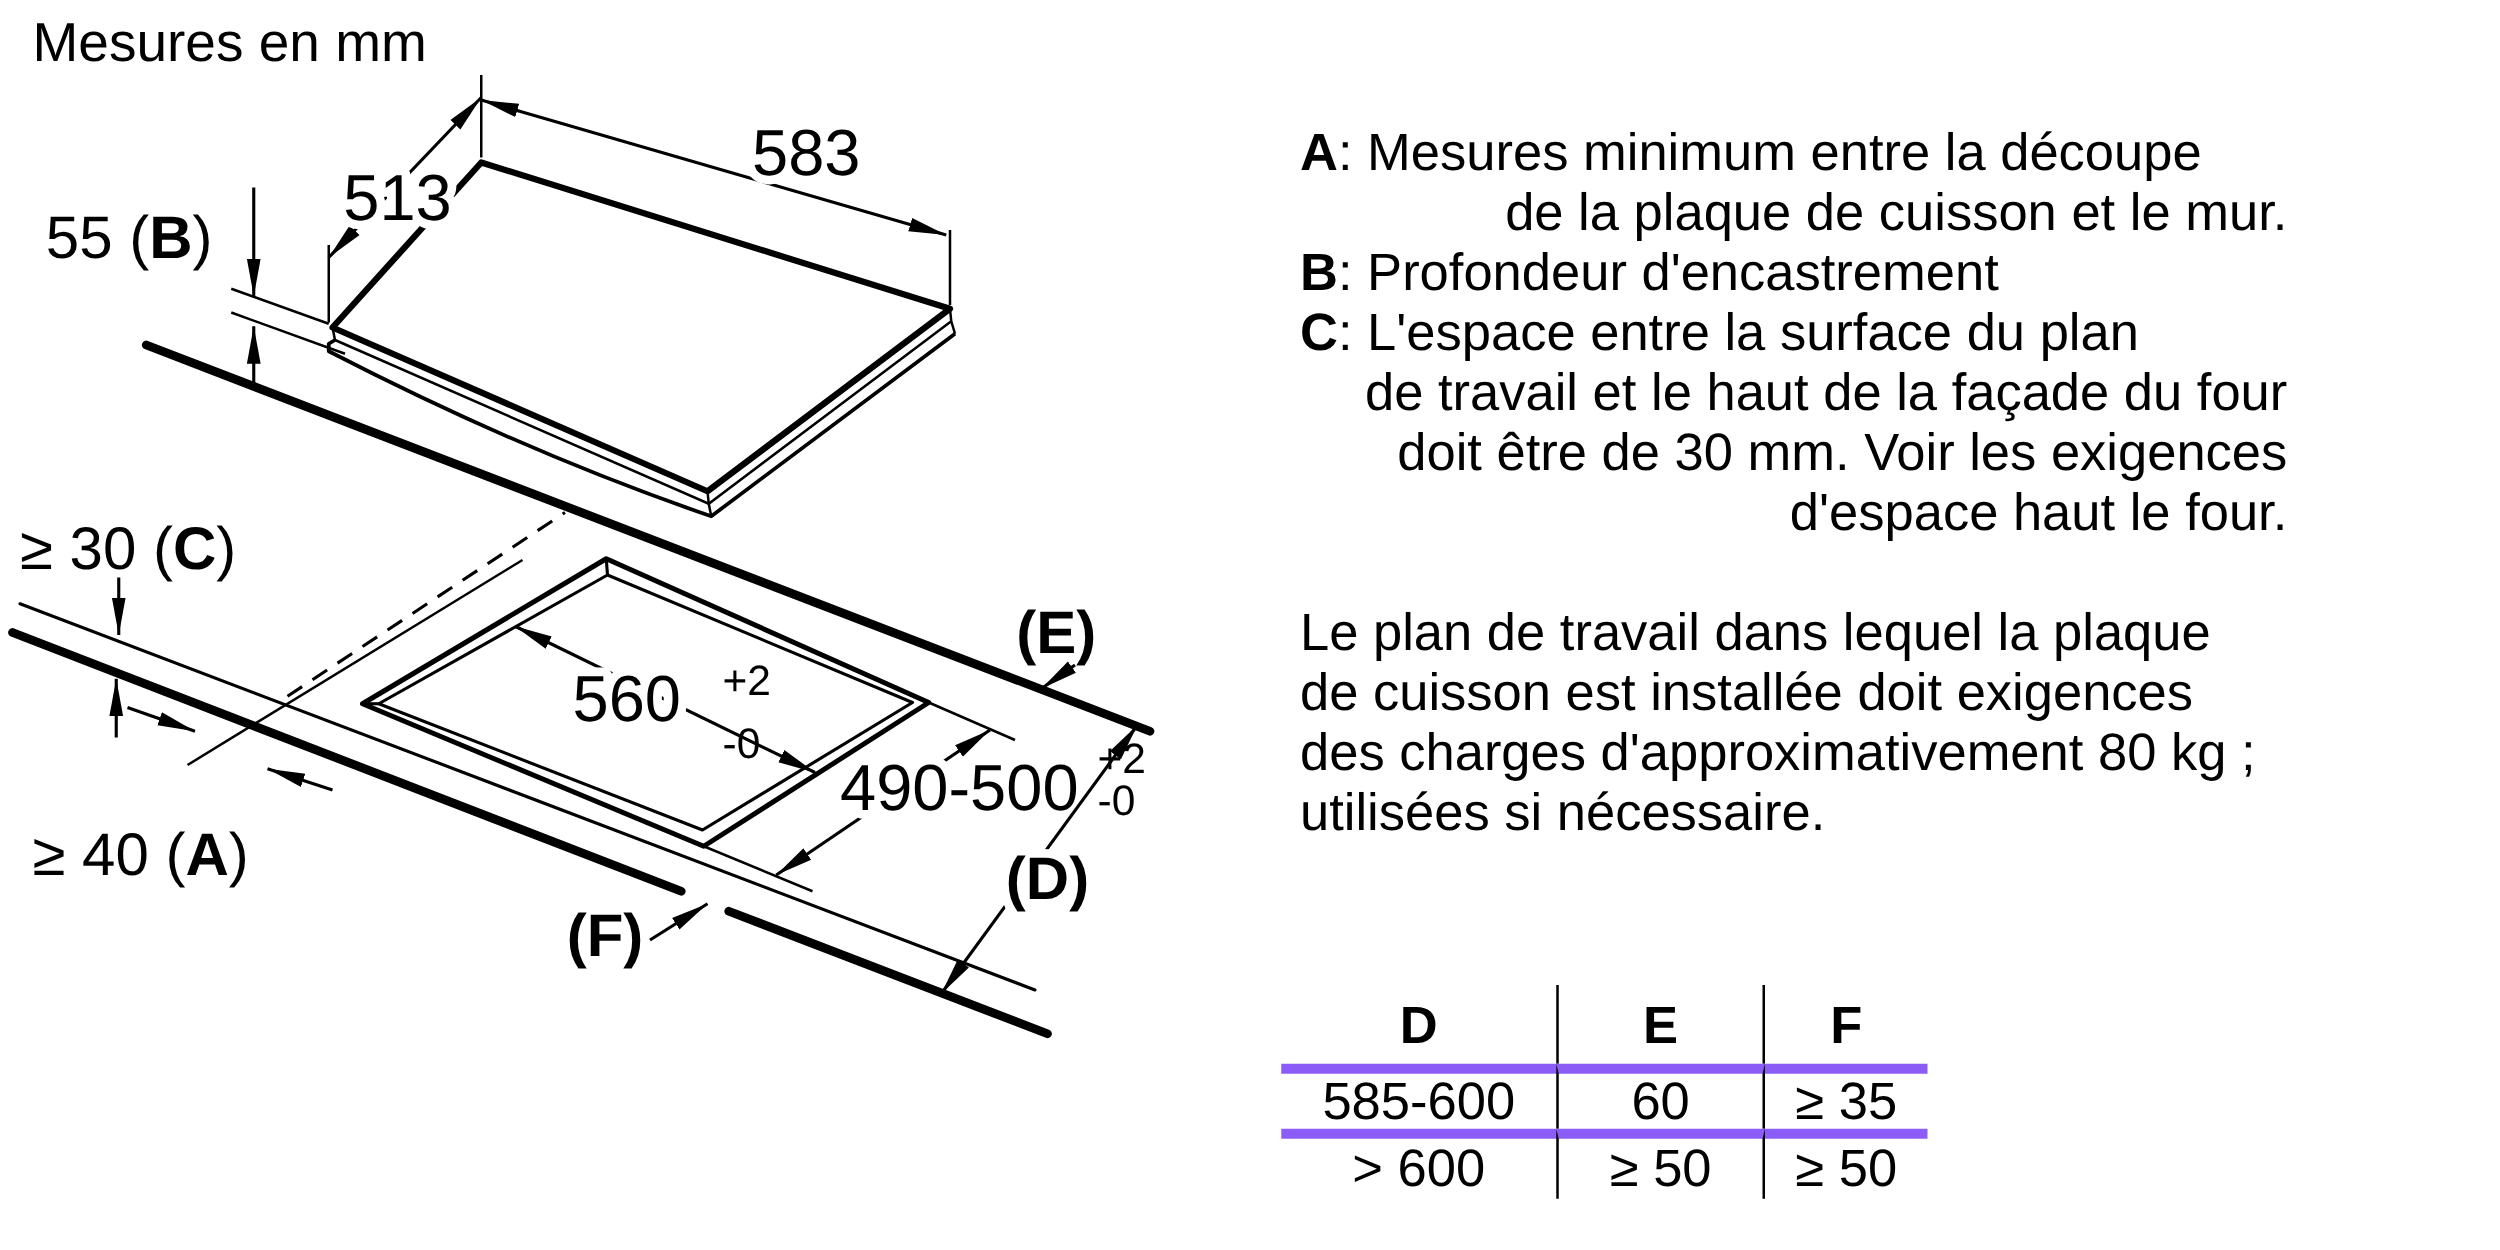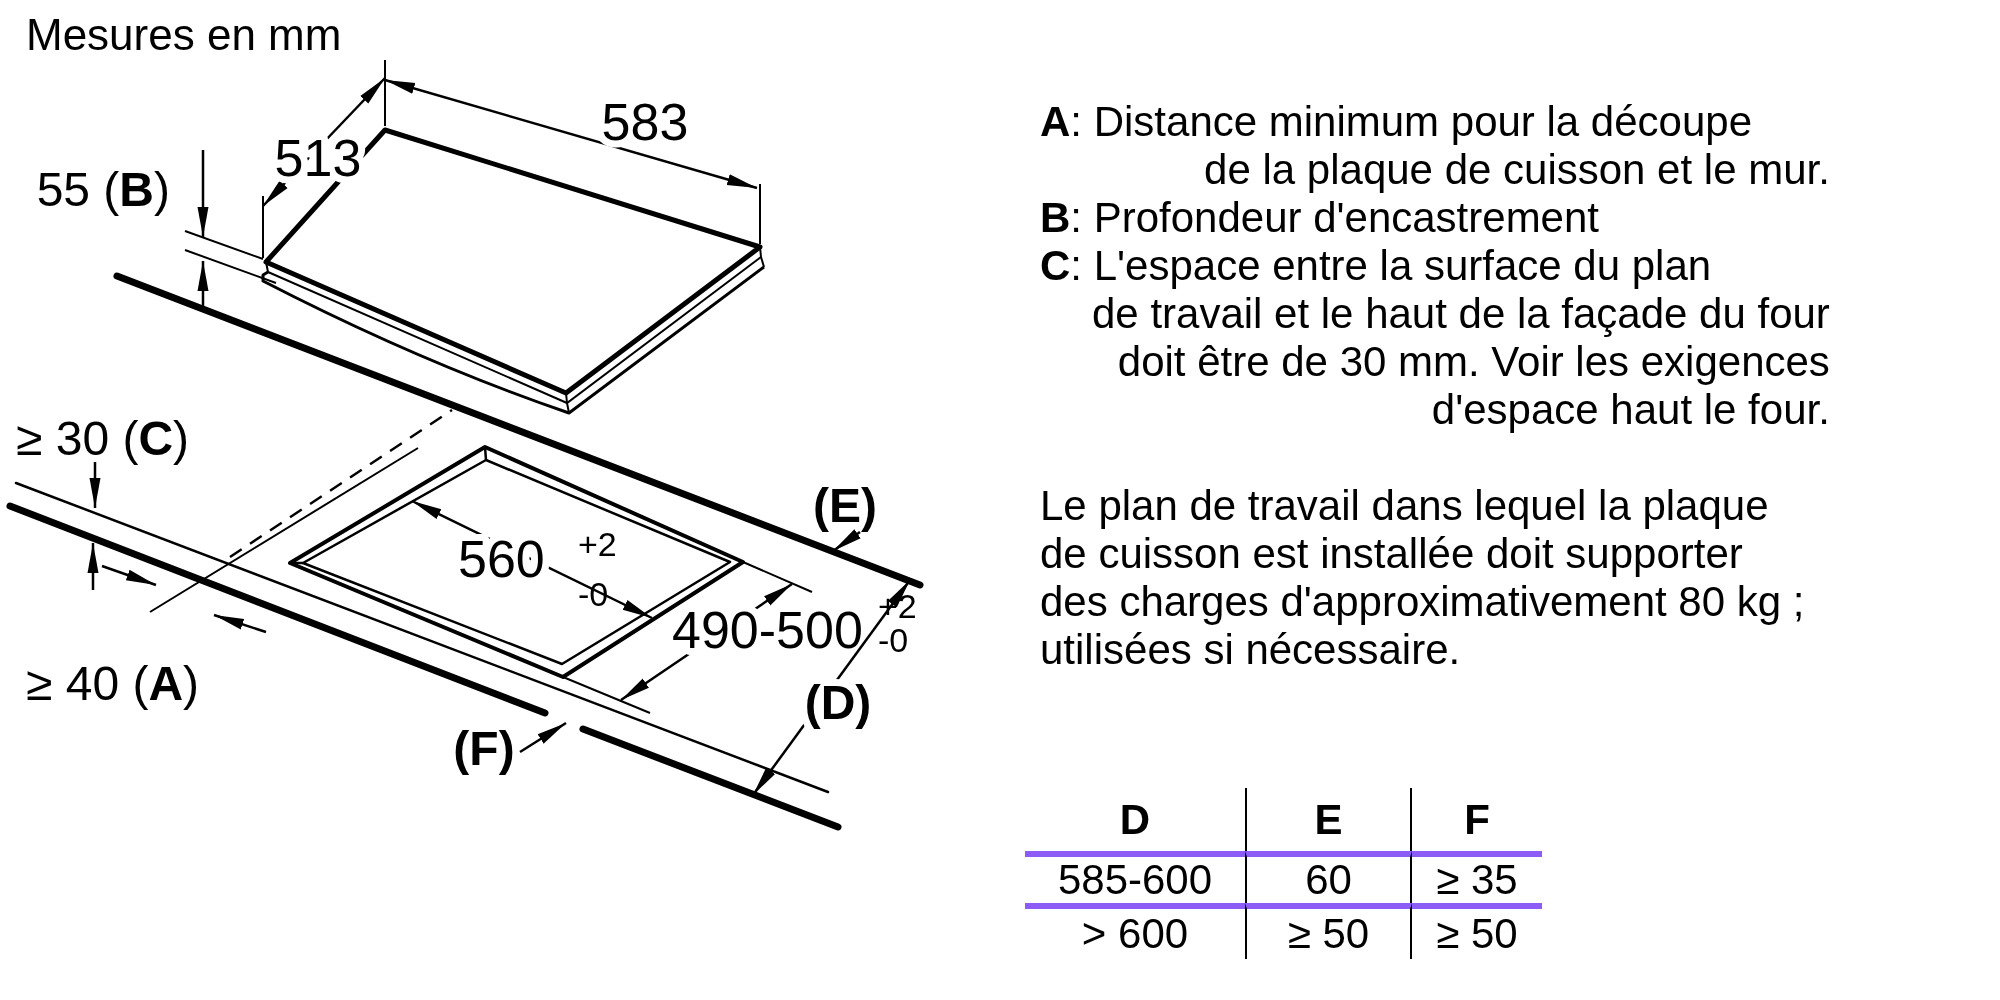--- a/index.html
+++ b/index.html
@@ -15,21 +15,21 @@
   .page-title{position:absolute;left:26px;top:10px;font-size:44px;color:#000;}
   .legend{position:absolute;left:1040px;top:98px;font-size:42px;line-height:48px;white-space:nowrap;}
   .legend .ind{padding-left:52px;text-align:right;}
   .para{position:absolute;left:1040px;top:482px;font-size:42px;line-height:48px;white-space:nowrap;}
   .dtable{position:absolute;left:1025px;top:788px;display:grid;
           grid-template-columns:220px 167px 130px;grid-template-rows:63px 52px 56px;
           font-size:42px;}
   .dtable .cell{display:flex;align-items:center;justify-content:center;}
   .dtable .hd{font-weight:bold;}
   .dtable .c2{border-left:2px solid #000;border-right:2px solid #000;}
-  .dtable .rb{border-top:6px solid #8b5cf6;}
+  .dtable .rb{border-top:8px solid #8b5cf6;}
 </style>
 </head>
 <body>
 
 <div class="stage">
 
   <div class="page-title">Mesures en mm</div>
 
   <svg width="2000" height="1000" viewBox="0 0 2000 1000">
     <defs>
@@ -87,32 +87,32 @@
 
     <text class="lbltxt boldt halo" x="845" y="522" text-anchor="middle">(E)</text>
     <line x1="860" y1="532" x2="833" y2="551" stroke="#000" stroke-width="2.5" marker-end="url(#ah)"></line>
     <line x1="910" y1="580" x2="753" y2="795" stroke="#000" stroke-width="2.5" marker-start="url(#ah)" marker-end="url(#ah)"></line>
     <text class="lbltxt boldt halo" x="838" y="719" text-anchor="middle">(D)</text>
     <text class="lbltxt boldt halo" x="484" y="765" text-anchor="middle">(F)</text>
     <line x1="520" y1="752" x2="566" y2="723" stroke="#000" stroke-width="2.5" marker-end="url(#ah)"></line>
   </svg>
 
   <div class="legend">
-    <div><b>A</b><span>: </span><span>Distance minimum pour la découpe</span></div>
+    <div><b>A</b><span>: </span><span>Mesures minimum entre la découpe</span></div>
     <div class="ind"><span>de la plaque de cuisson et le mur.</span></div>
     <div><b>B</b><span>: </span><span>Profondeur d'encastrement</span></div>
     <div><b>C</b><span>: </span><span>L'espace entre la surface du plan</span></div>
     <div class="ind"><span>de travail et le haut de la façade du four</span></div>
     <div class="ind"><span>doit être de 30 mm. Voir les exigences</span></div>
     <div class="ind"><span>d'espace haut le four.</span></div>
   </div>
 
   <div class="para">
     <div>Le plan de travail dans lequel la plaque</div>
-    <div>de cuisson est installée doit supporter</div>
+    <div>de cuisson est installée doit exigences</div>
     <div>des charges d'approximativement 80 kg ;</div>
     <div>utilisées si nécessaire.</div>
   </div>
 
   <div class="dtable">
     <div class="cell hd">D</div>
     <div class="cell hd c2">E</div>
     <div class="cell hd">F</div>
     <div class="cell rb">585-600</div>
     <div class="cell rb c2">60</div>

